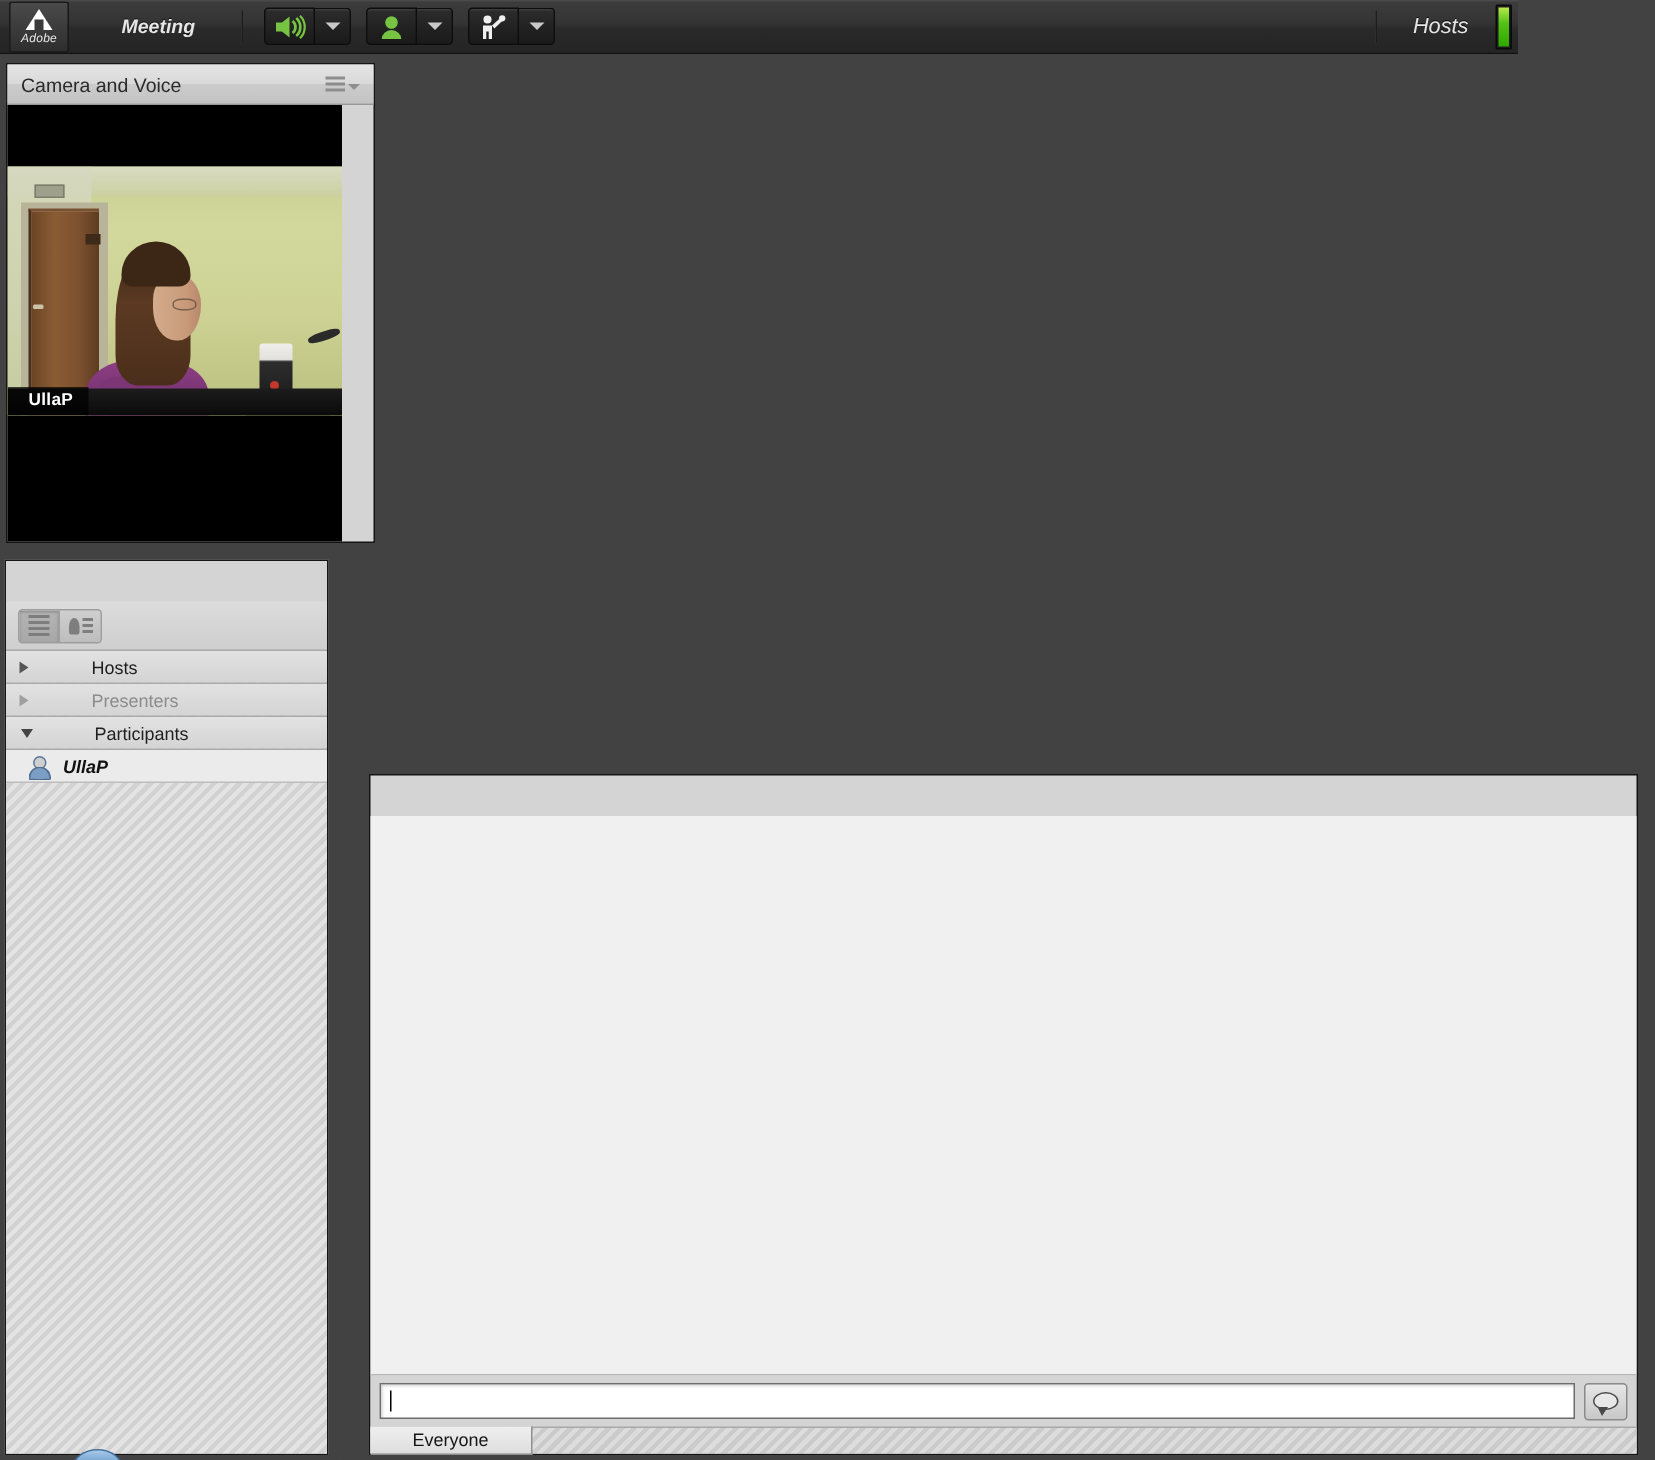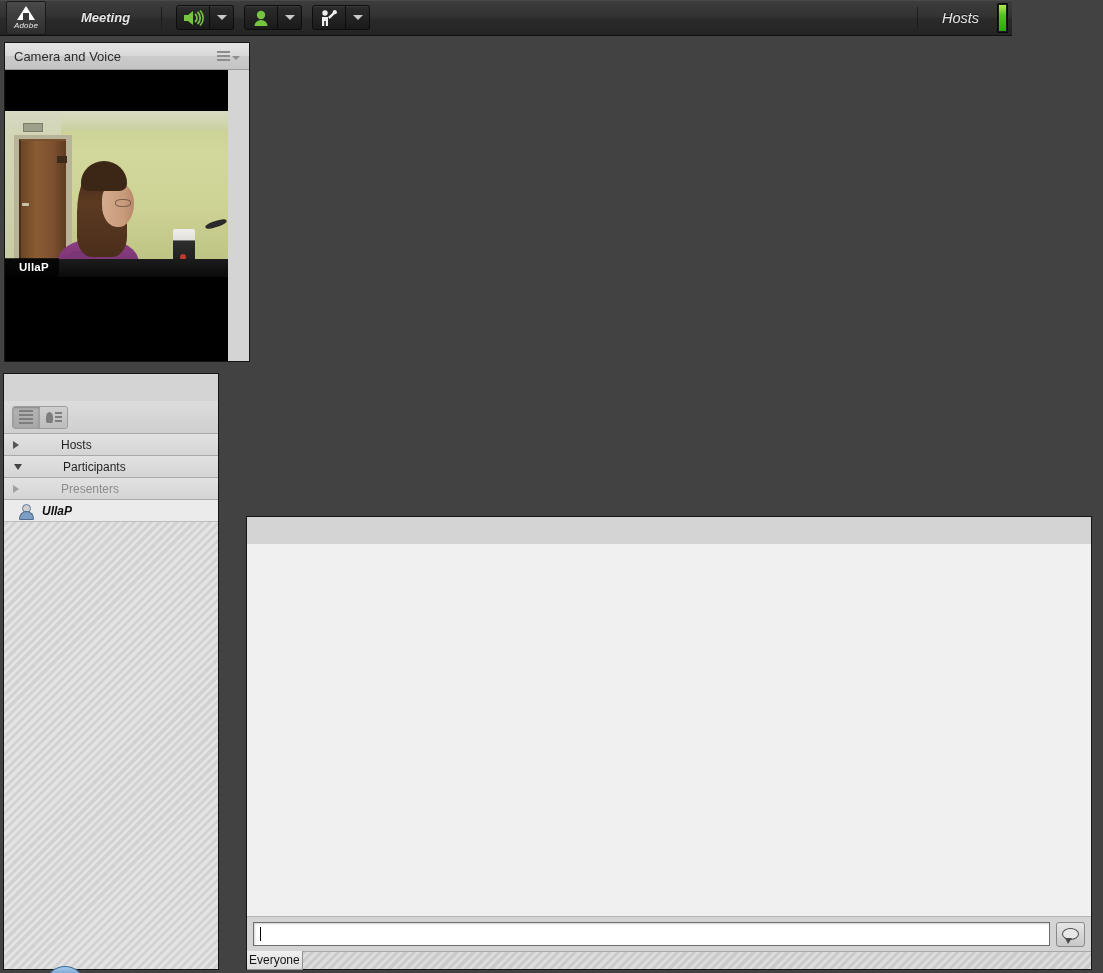--- a/index.html
+++ b/index.html
@@ -536,21 +536,21 @@
     left: 0; top: 434px;
     width: 844px; height: 18px;
     background-color: #d6d6d6;
     background-image: repeating-linear-gradient(135deg, #dcdcdc 0px, #dcdcdc 3px, #cbcbcb 3px, #cbcbcb 6px);
     display: flex;
     align-items: flex-start;
     border-top: 1px solid #a8a8a8;
   }
   .chat-tab {
     height: 19px;
-    padding: 0 2px;
+    padding: 0 28px;
     background: linear-gradient(to bottom, #efefef, #dedede);
     border: 1px solid #8f8f8f;
     border-top: none;
     border-left: none;
     display: flex;
     align-items: center;
     font-size: 12px;
     color: #161616;
     cursor: pointer;
     margin-top: -1px;
@@ -711,28 +711,28 @@
     </div>
   </div>
 
   <div class="att-list">
 
     <div class="grp-row">
       <span class="tri-right"></span>
       <span class="grp-label">Hosts</span>
     </div>
 
+    <div class="grp-row dim">
+      <span class="tri-right"></span>
+      <span class="grp-label">Presenters</span>
+    </div>
+
     <div class="grp-row">
       <span class="tri-down"></span>
       <span class="grp-label">Participants</span>
-    </div>
-
-    <div class="grp-row dim">
-      <span class="tri-right"></span>
-      <span class="grp-label">Presenters</span>
     </div>
     <div class="att-row">
       <span class="att-avatar"></span>
       <span class="att-name">UllaP</span>
     </div>
   </div>
 </div>
 
 <div class="blue-nub"></div>
 

